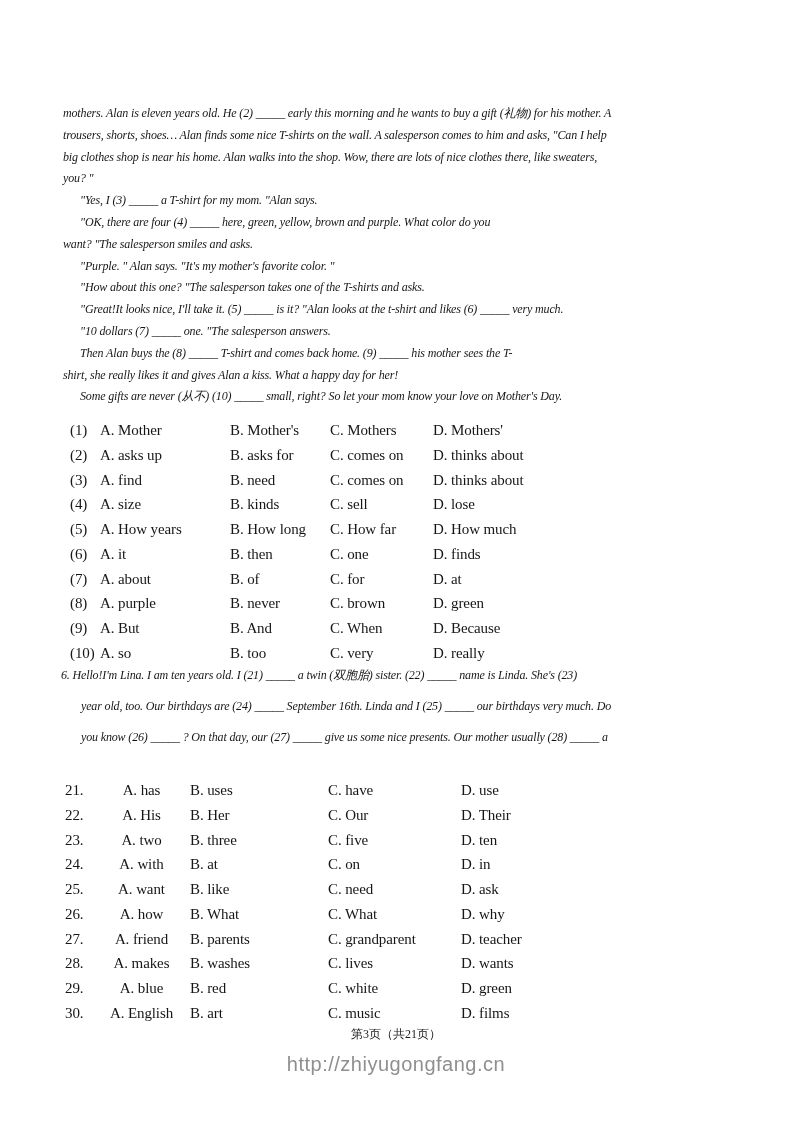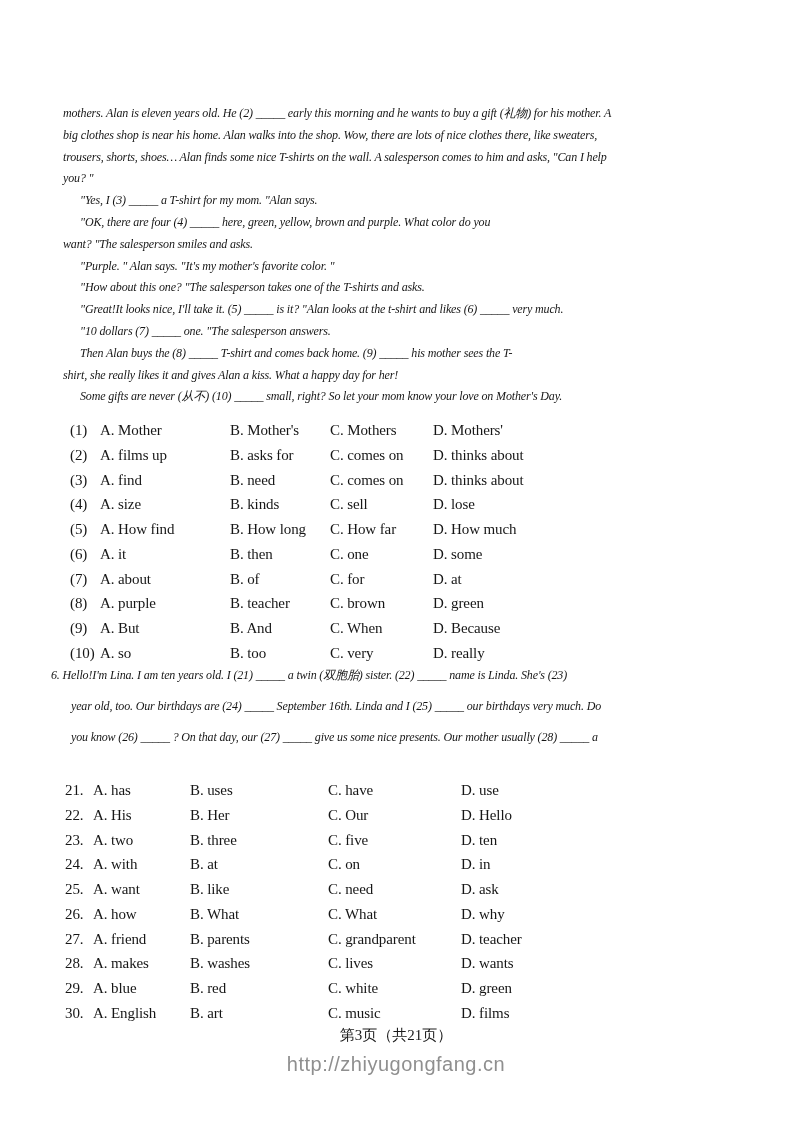--- a/index.html
+++ b/index.html
@@ -9,62 +9,62 @@
     overflow:hidden;
   }
   
   .passage{position:absolute;}
   .passage .ln{
     white-space:nowrap;height:21.8px;line-height:21.8px;
     font-size:12px;letter-spacing:-0.15px;font-style:italic;
   }
   .p1{left:63px;top:103px;width:700px;}
   .p1 .ln.ind{padding-left:17px;}
-  .p2{left:51px;top:664px;width:720px;}
+  .p2{left:61px;top:664px;width:720px;}
   .p2 .ln{height:22.9px;line-height:22.9px;}
   .p2 .ln.ind{padding-left:20px;margin-top:8px;}
   
   .qblock{position:absolute;}
   .q-row{
     display:flex;height:24.75px;line-height:24.75px;
     font-size:15px;white-space:nowrap;letter-spacing:-0.1px;
   }
   .q-row span{display:inline-block;}
   .q1{left:70px;top:418px;}
   .q1 .n{width:30px;}
   .q1 .oa{width:130px;}
   .q1 .ob{width:100px;}
   .q1 .oc{width:103px;}
   .q2{left:65px;top:778px;}
   .q2 .n{width:28px;}
-  .q2 .oa{width:97px;}
+  .q2 .oa{width:97px;text-align:center;}
   .q2 .ob{width:100px;}
   .q2 .oc{width:133px;margin-left:38px;}
   
   .footer-page{
     position:absolute;left:0;top:1026px;width:792px;text-align:center;
-    font-size:15px;color:#1a1a1a;
+    font-size:12px;color:#1a1a1a;
   }
   .footer-url{
     position:absolute;left:0;top:1053px;width:792px;text-align:center;
     font-size:20px;color:#8f8f8f;letter-spacing:0.5px;
     font-family:"Liberation Sans","DejaVu Sans",sans-serif;
   }
 </style>
 </head>
 <body>
 
 <div class="page">
 
   <div class="passage p1">
   <div class="ln">mothers. Alan is eleven years old. He (2) _____ early this morning and he wants to buy a gift (礼物)  for his mother. A</div>
 
+  <div class="ln">trousers, shorts, shoes… Alan finds some nice T-shirts on the wall. A salesperson comes to him and asks,  "Can I help</div>
+
   <div class="ln">big clothes shop is near his home.  Alan walks into the shop.  Wow, there are lots of nice clothes there,  like sweaters,</div>
-
-  <div class="ln">trousers, shorts, shoes… Alan finds some nice T-shirts on the wall. A salesperson comes to him and asks,  "Can I help</div>
 
   <div class="ln">you? "</div>
 
   <div class="ln ind">"Yes, I (3) _____ a T-shirt for my mom.   "Alan says.</div>
 
   <div class="ln ind">"OK, there are four  (4) _____  here, green, yellow, brown and purple.  What color do you</div>
 
   <div class="ln">want?  "The salesperson smiles and asks.</div>
 
   <div class="ln ind">"Purple.   " Alan says.   "It's my mother's favorite color.  "</div>
@@ -86,21 +86,21 @@
   <div class="q-row">
     <span class="n">(1)</span>
     <span class="oa">A. Mother</span>
     <span class="ob">B. Mother's</span>
     <span class="oc">C. Mothers</span>
     <span class="od">D. Mothers'</span>
   </div>
 
   <div class="q-row">
     <span class="n">(2)</span>
-    <span class="oa">A. films up</span>
+    <span class="oa">A. asks up</span>
     <span class="ob">B. asks for</span>
     <span class="oc">C. comes on</span>
     <span class="od">D. thinks about</span>
   </div>
 
   <div class="q-row">
     <span class="n">(3)</span>
     <span class="oa">A. find</span>
     <span class="ob">B. need</span>
     <span class="oc">C. comes on</span>
@@ -110,46 +110,46 @@
   <div class="q-row">
     <span class="n">(4)</span>
     <span class="oa">A. size</span>
     <span class="ob">B. kinds</span>
     <span class="oc">C. sell</span>
     <span class="od">D. lose</span>
   </div>
 
   <div class="q-row">
     <span class="n">(5)</span>
-    <span class="oa">A. How find</span>
+    <span class="oa">A. How years</span>
     <span class="ob">B. How long</span>
     <span class="oc">C. How far</span>
     <span class="od">D. How much</span>
   </div>
 
   <div class="q-row">
     <span class="n">(6)</span>
     <span class="oa">A. it</span>
     <span class="ob">B. then</span>
     <span class="oc">C. one</span>
-    <span class="od">D. some</span>
+    <span class="od">D. finds</span>
   </div>
 
   <div class="q-row">
     <span class="n">(7)</span>
     <span class="oa">A. about</span>
     <span class="ob">B. of</span>
     <span class="oc">C. for</span>
     <span class="od">D. at</span>
   </div>
 
   <div class="q-row">
     <span class="n">(8)</span>
     <span class="oa">A. purple</span>
-    <span class="ob">B. teacher</span>
+    <span class="ob">B. never</span>
     <span class="oc">C. brown</span>
     <span class="od">D. green</span>
   </div>
 
   <div class="q-row">
     <span class="n">(9)</span>
     <span class="oa">A. But</span>
     <span class="ob">B. And</span>
     <span class="oc">C. When</span>
     <span class="od">D. Because</span>
@@ -181,21 +181,21 @@
     <span class="ob">B. uses</span>
     <span class="oc">C. have</span>
     <span class="od">D. use</span>
   </div>
 
   <div class="q-row">
     <span class="n">22.</span>
     <span class="oa">A. His</span>
     <span class="ob">B. Her</span>
     <span class="oc">C. Our</span>
-    <span class="od">D. Hello</span>
+    <span class="od">D. Their</span>
   </div>
 
   <div class="q-row">
     <span class="n">23.</span>
     <span class="oa">A. two</span>
     <span class="ob">B. three</span>
     <span class="oc">C. five</span>
     <span class="od">D. ten</span>
   </div>
 

